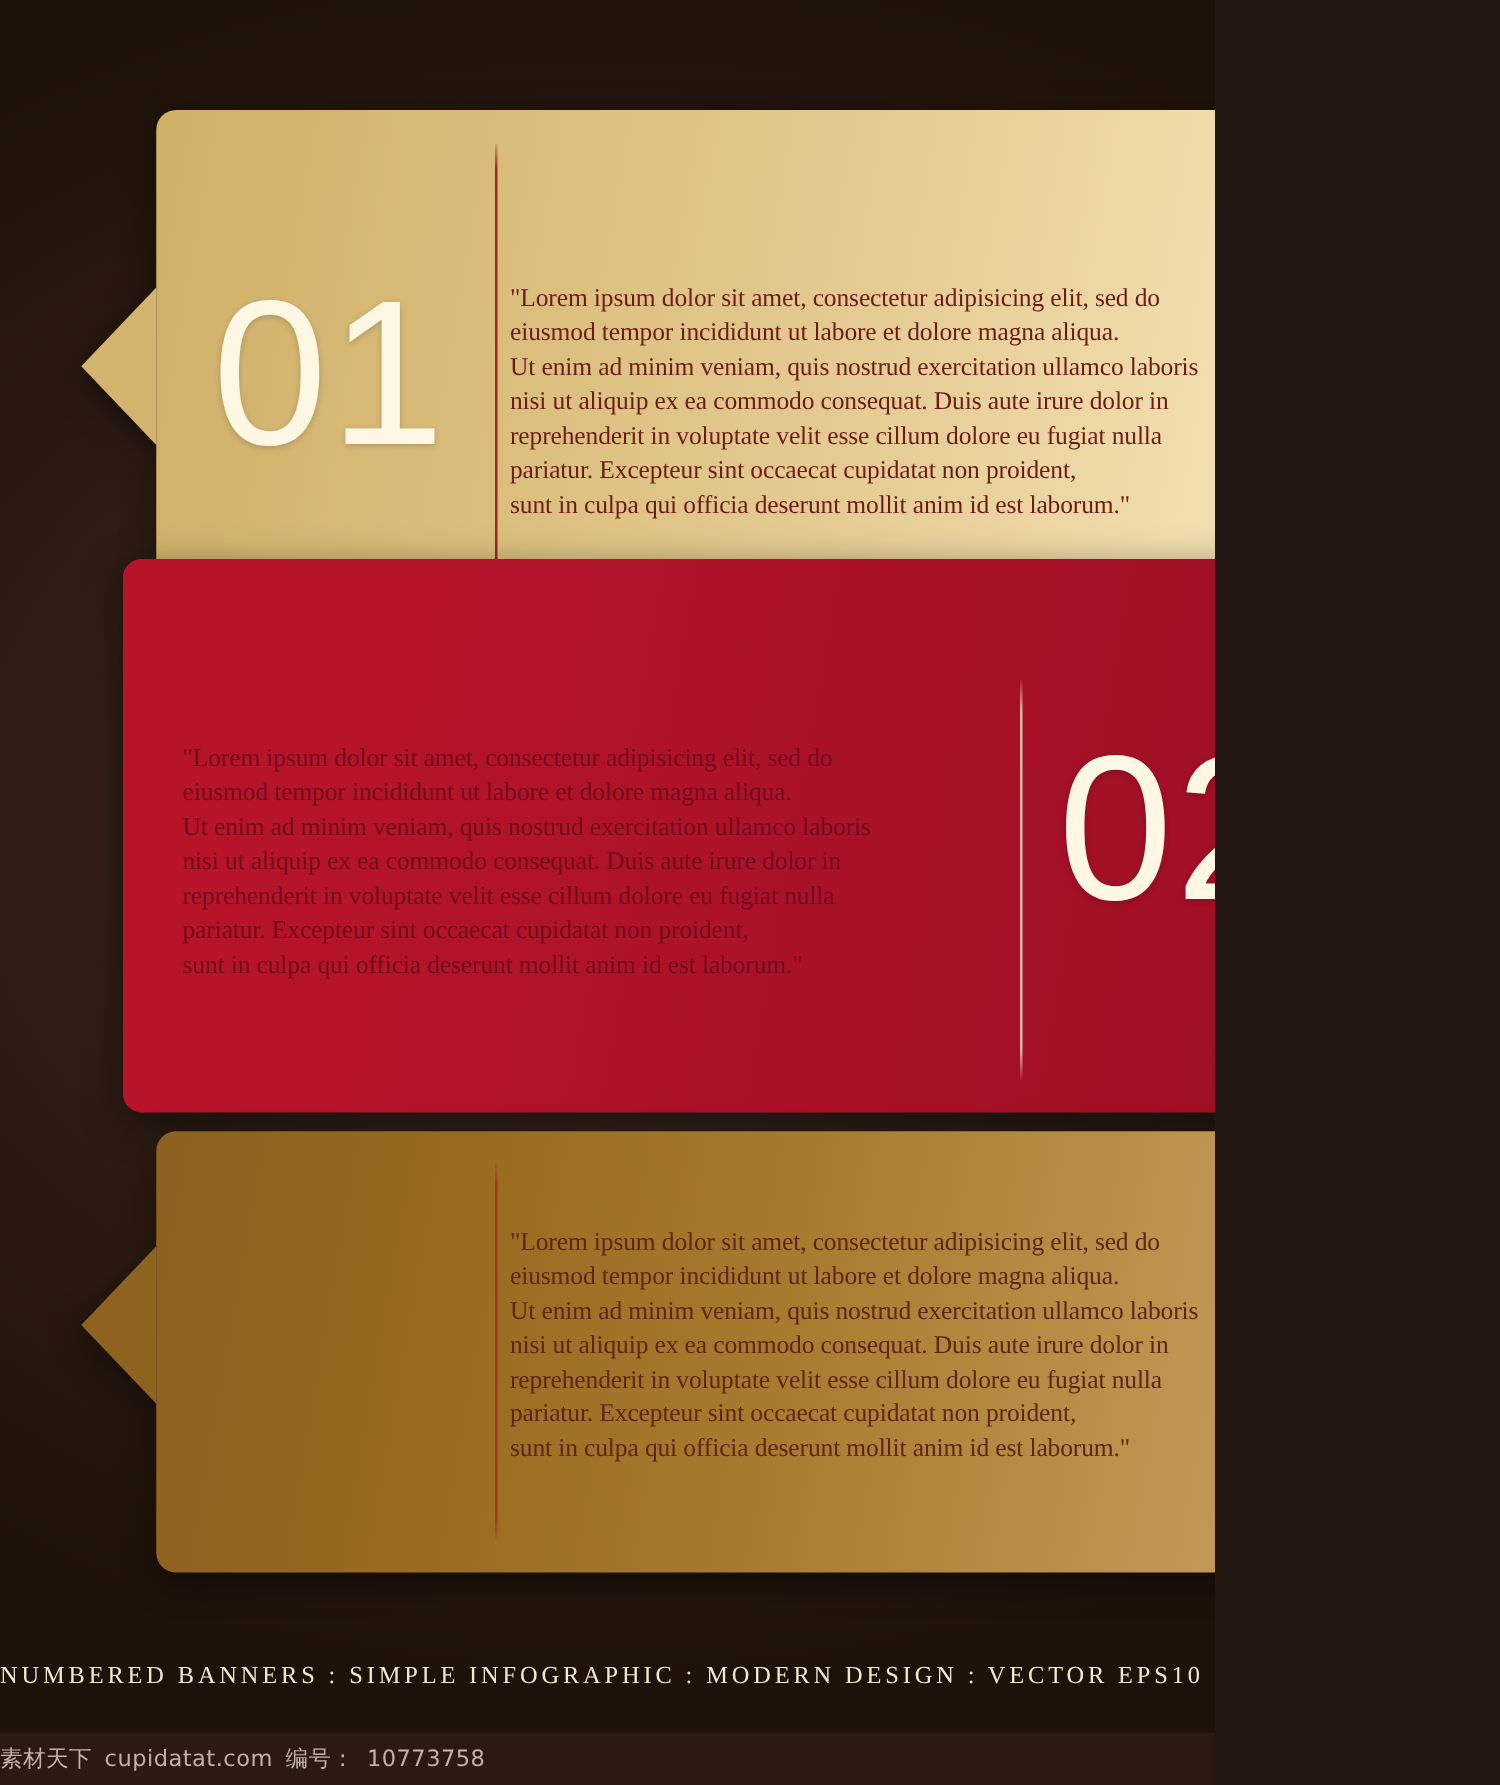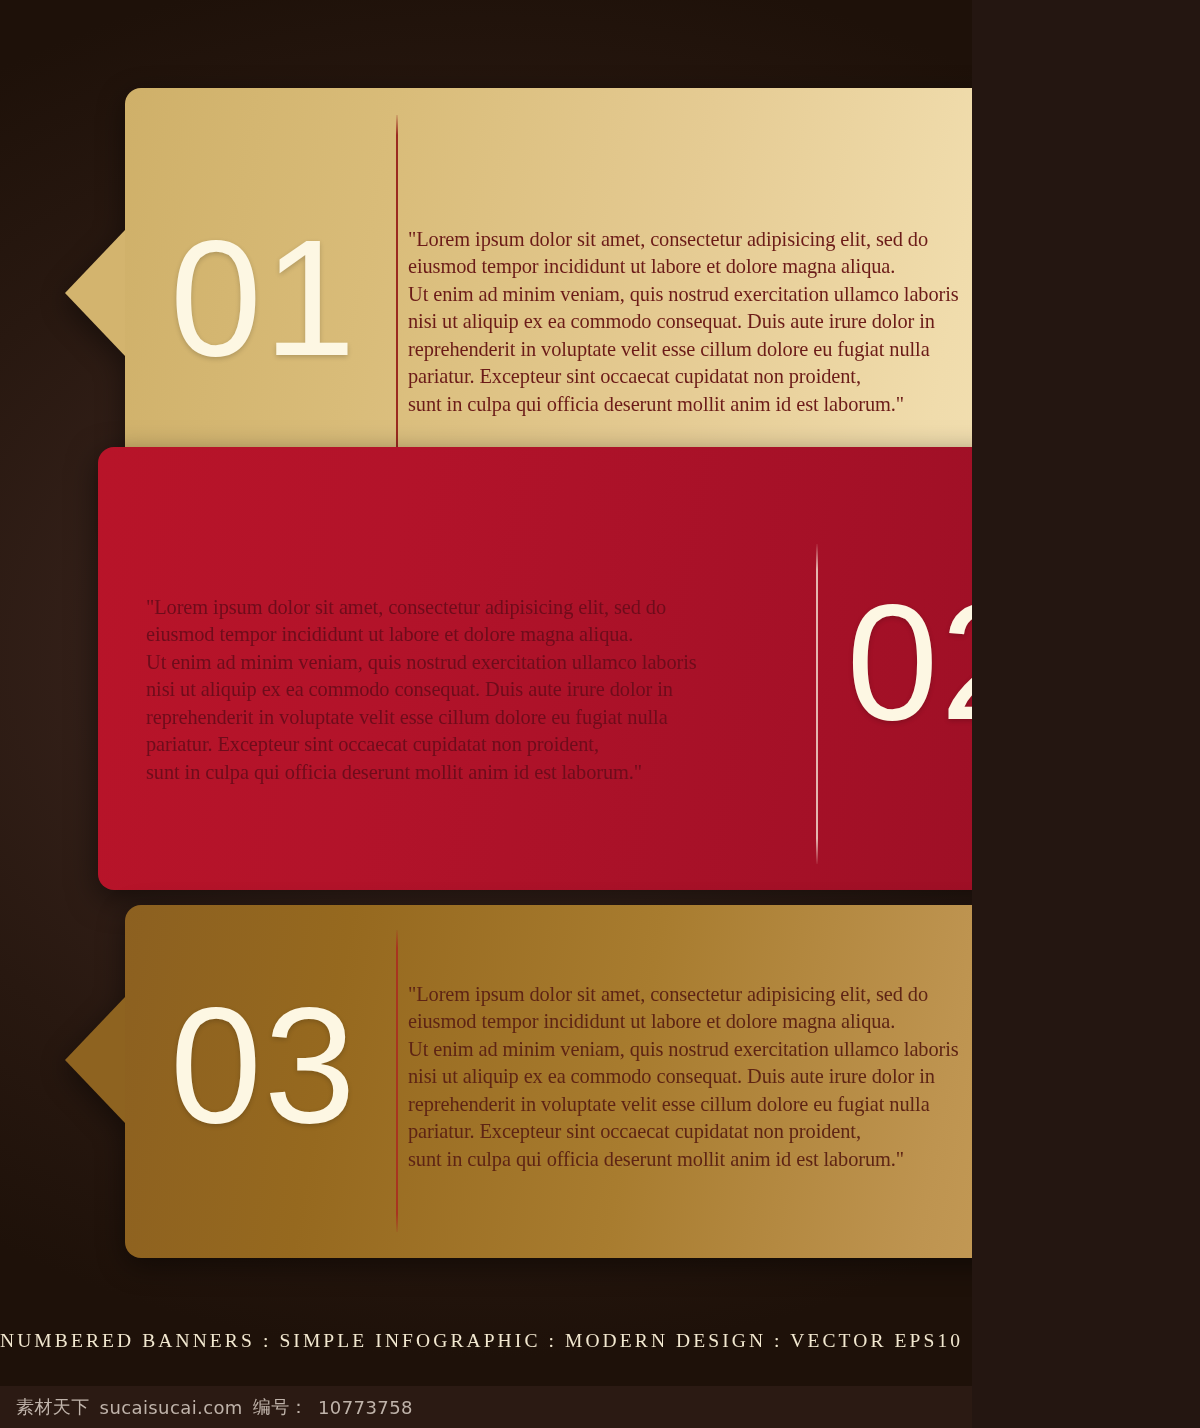--- a/index.html
+++ b/index.html
@@ -157,21 +157,21 @@
     left: 0; bottom: 0;
     width: 1200px; height: 42px;
     background: #2B1A13;
     display: flex;
     align-items: center;
   }
   #watermark .wm-inner {
     display: flex;
     align-items: center;
     gap: 10px;
-    padding-left: 16px;
+    padding-left: 0;
     font-family: "DejaVu Sans", sans-serif;
     font-size: 18px;
     color: #BFB3AA;
     letter-spacing: 0.4px;
   }
 </style>
 </head>
 <body>
 
 <div id="stage">
@@ -202,36 +202,35 @@
 nisi ut aliquip ex ea commodo consequat. Duis aute irure dolor in
 reprehenderit in voluptate velit esse cillum dolore eu fugiat nulla
 pariatur. Excepteur sint occaecat cupidatat non proident,
 sunt in culpa qui officia deserunt mollit anim id est laborum."</div>
     </div>
   </div>
 
   <div id="banner-03" class="banner">
     <div id="banner-03-arrow" class="arrow"></div>
     <div class="banner-body">
-      <div class="num">03</div>
       <div class="divider"></div>
       <div class="para">"Lorem ipsum dolor sit amet, consectetur adipisicing elit, sed do
 eiusmod tempor incididunt ut labore et dolore magna aliqua.
 Ut enim ad minim veniam, quis nostrud exercitation ullamco laboris
 nisi ut aliquip ex ea commodo consequat. Duis aute irure dolor in
 reprehenderit in voluptate velit esse cillum dolore eu fugiat nulla
 pariatur. Excepteur sint occaecat cupidatat non proident,
 sunt in culpa qui officia deserunt mollit anim id est laborum."</div>
     </div>
   </div>
 
   <div id="caption">NUMBERED BANNERS : SIMPLE INFOGRAPHIC : MODERN DESIGN : VECTOR EPS10</div>
 
   <div id="watermark">
     <div class="wm-inner">
       <span>素材天下</span>
-      <span>sucaisucai.com</span>
+      <span>cupidatat.com</span>
       <span>编号：</span>
       <span>10773758</span>
     </div>
   </div>
 
 </div>
 
 </body></html>

